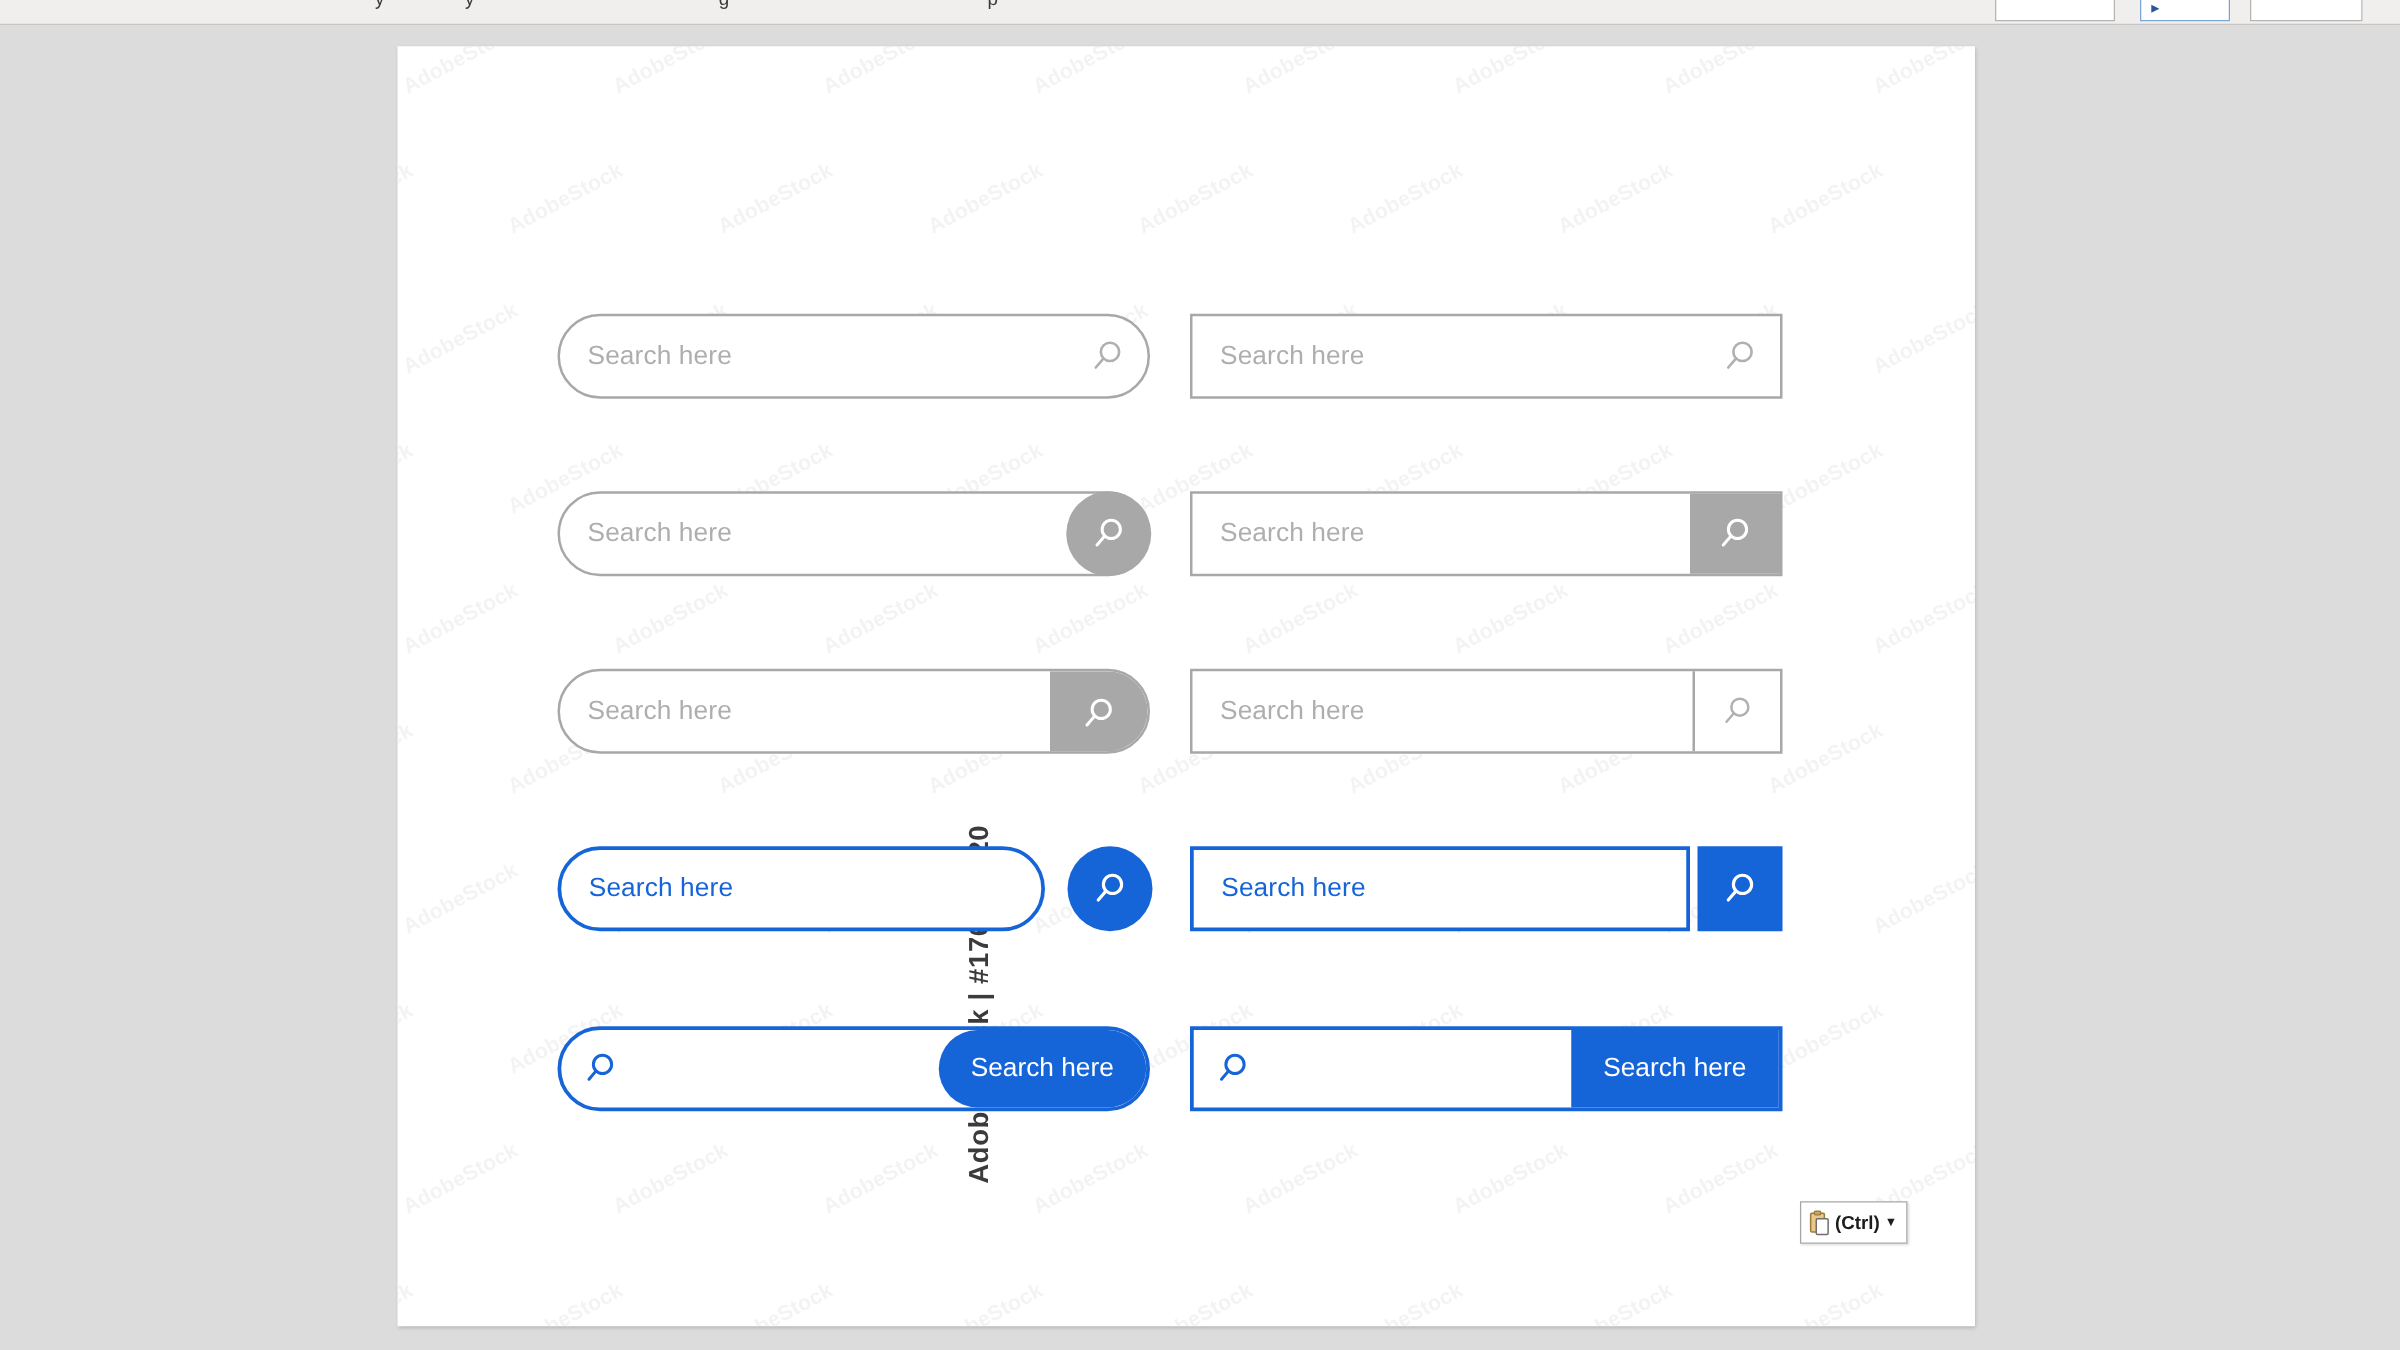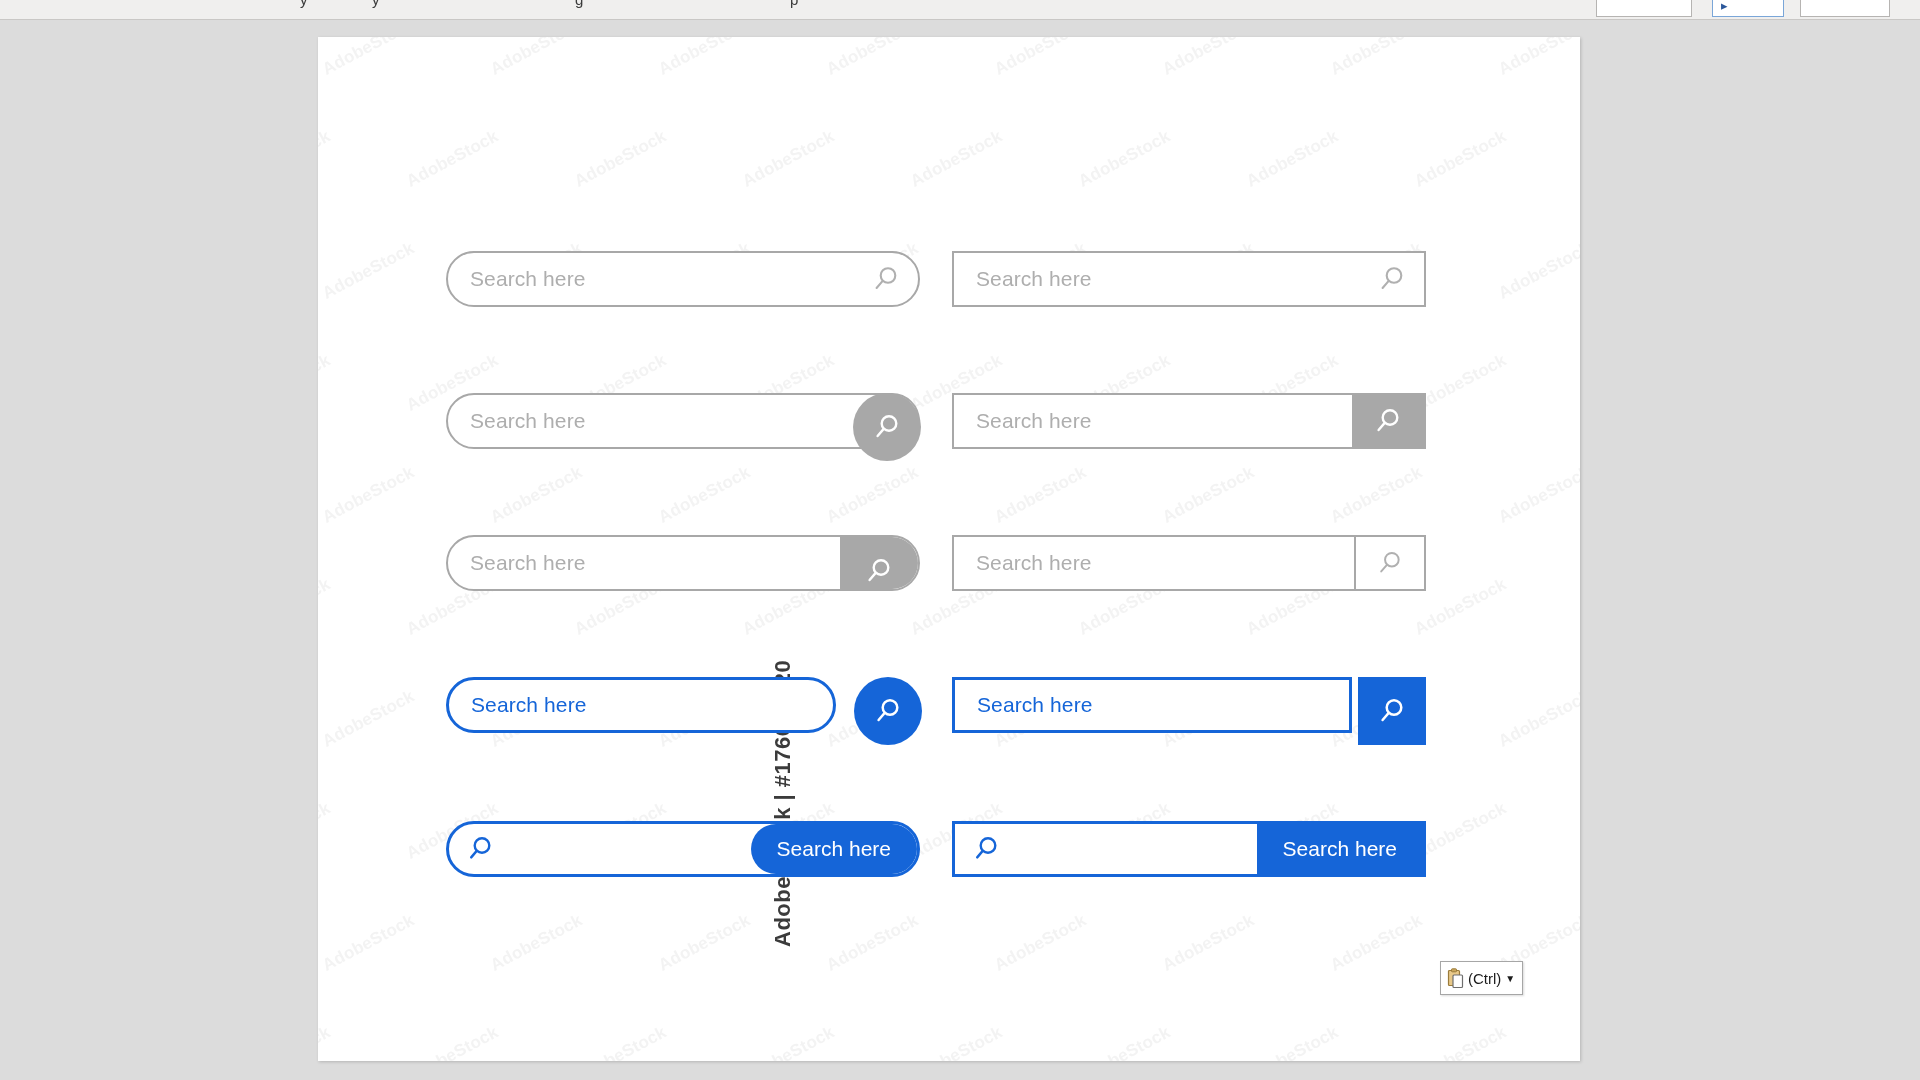--- a/index.html
+++ b/index.html
@@ -92,21 +92,21 @@
     position: absolute;
     left: 0; top: 0;
     width: 1262px; height: 1024px;
   }
   .bar-cell { position: absolute; }
 
   .sb {
     position: relative;
     display: flex;
     align-items: flex-start;
-    height: 56px;
+    height: 68px;
     background: #ffffff;
   }
   .sb .field {
     flex: 1 1 auto;
     height: 100%;
     display: flex;
     align-items: center;
     padding-left: 22px;
     font-size: 21px;
     letter-spacing: 0.1px;
@@ -205,20 +205,21 @@
     position: absolute;
     left: 1440px; top: 940px;
     height: 34px;
     display: flex;
     align-items: center;
     gap: 3px;
     padding: 2px 7px 2px 5px;
     background: #ffffff;
     border: 1px solid #a6a6a6;
     box-shadow: 1px 1px 2px rgba(0,0,0,0.15);
+    font-weight: bold;
   }
   #paste-options .pl-label {
     font-size: 15px;
     color: #1c1c1c;
   }
   #paste-options .pl-caret {
     font-size: 10px;
     color: #1c1c1c;
     margin-left: 1px;
   }

